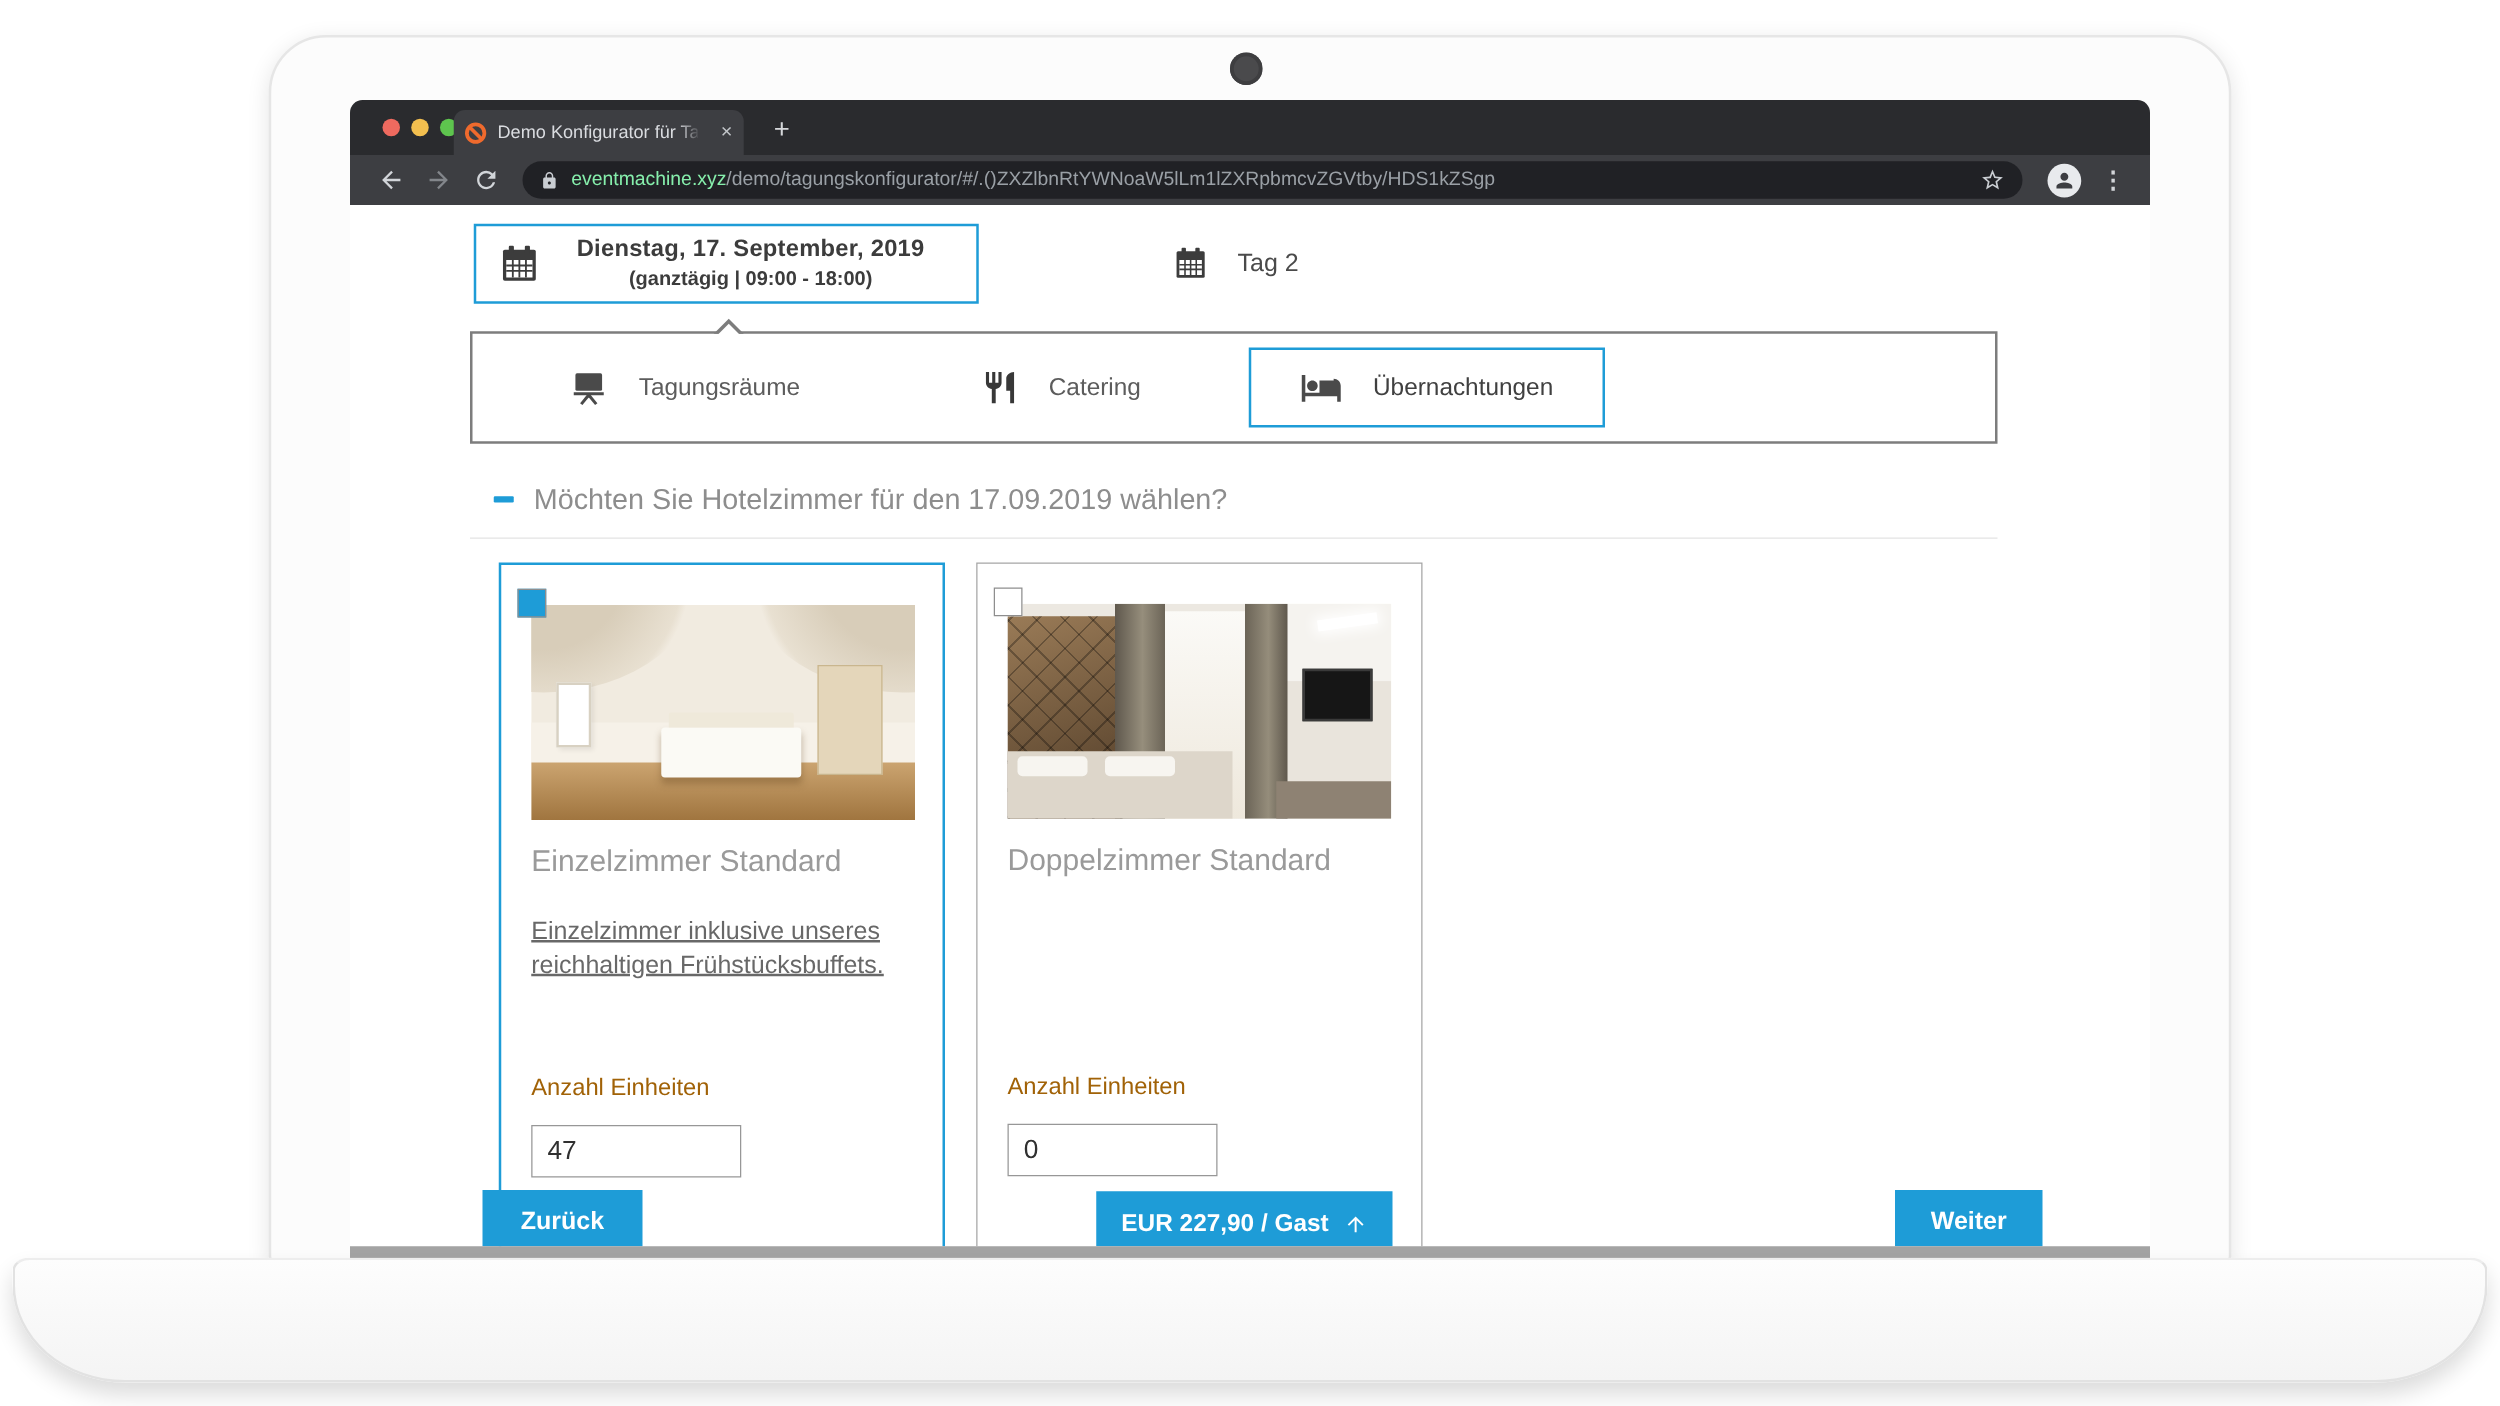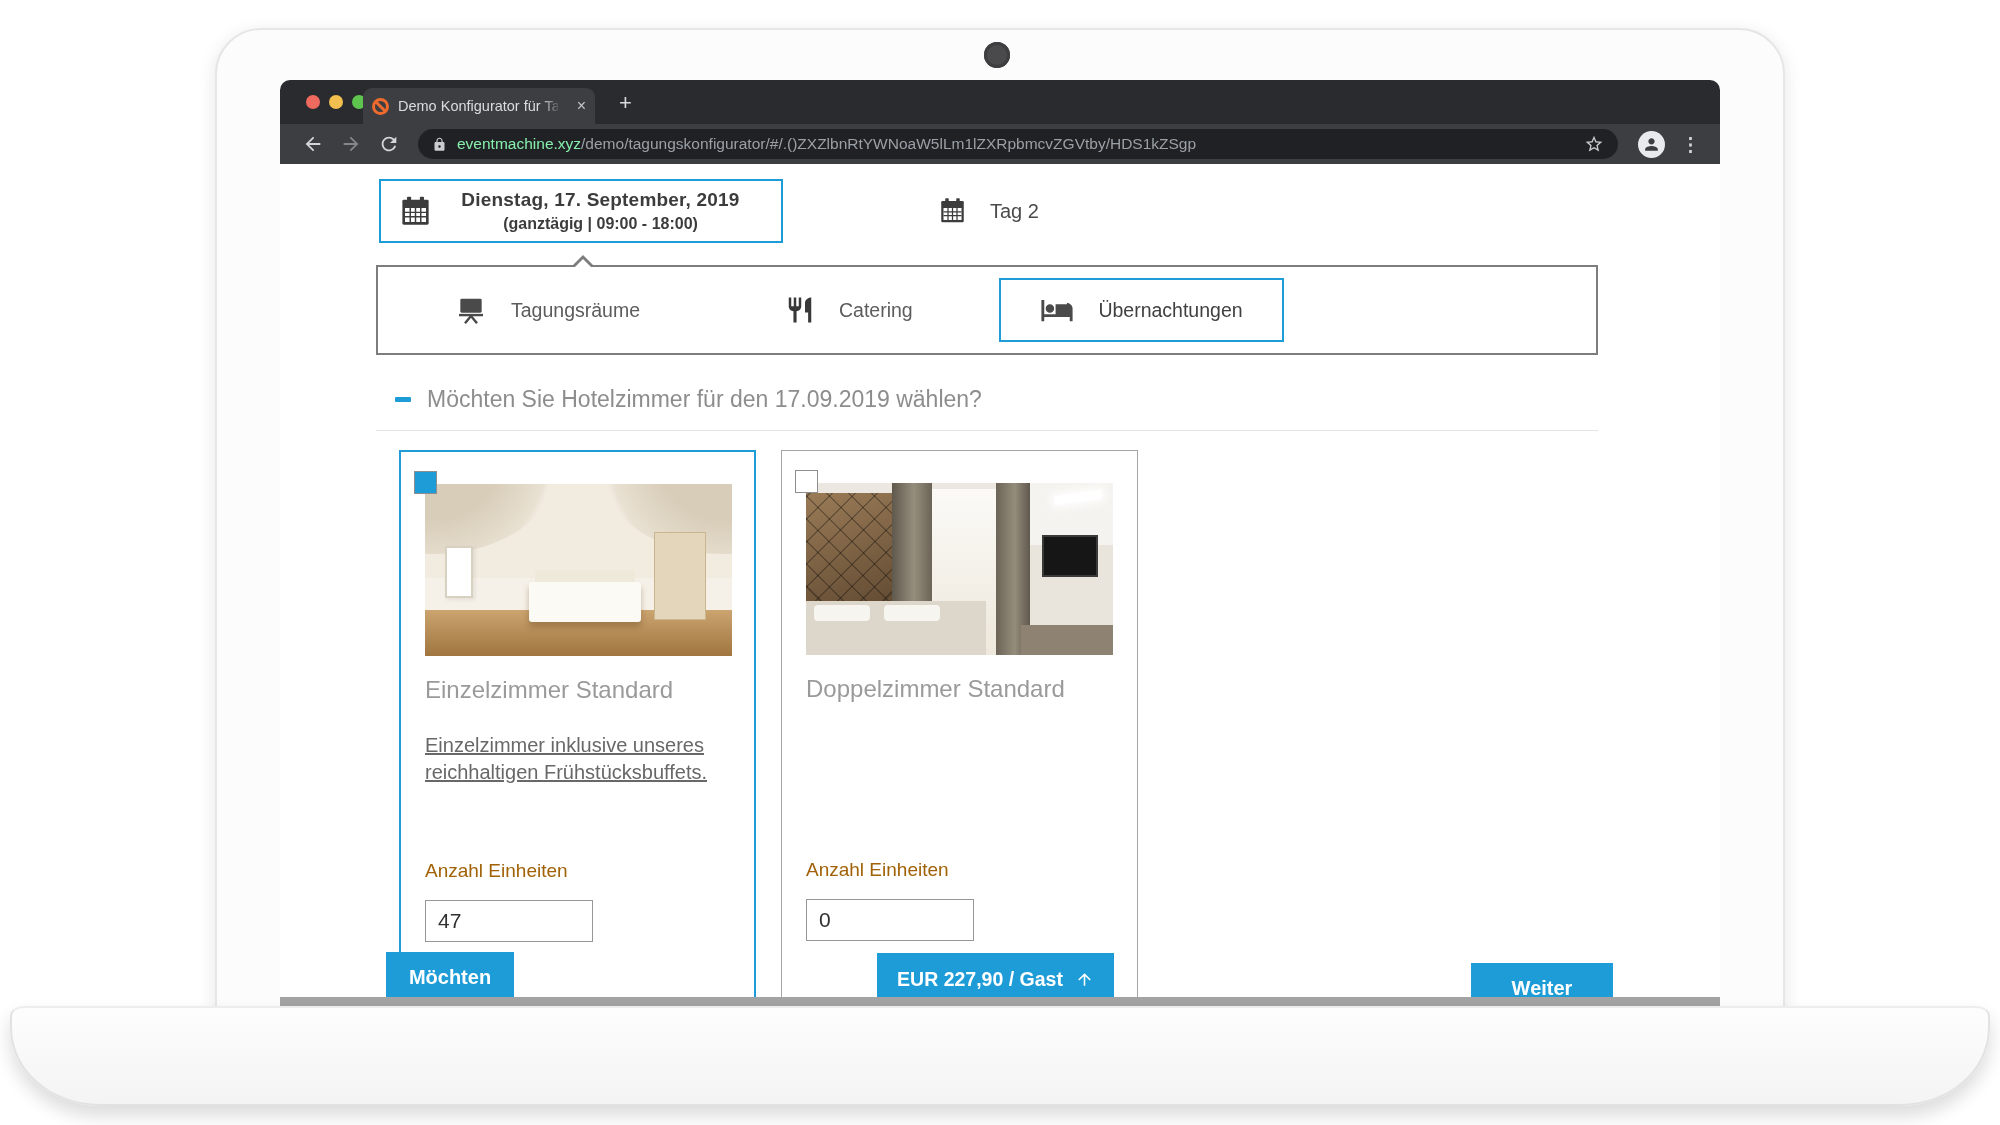--- a/index.html
+++ b/index.html
@@ -98,21 +98,21 @@
                line-height:27px; color:#686868;text-decoration:underline; }
   .qty-label { position:absolute; left:24px; top:408px; font-size:19px; color:#a16207; }
   .qty-input { position:absolute; left:24px; top:448px; width:168px; height:42px;
                border:1px solid #979797; border-radius:0; font-size:21px; color:#303030;
                padding-left:12px; font-family:"Liberation Sans",sans-serif; background:#fff; }
 
   .btn { position:absolute; background:#1e9cd7; color:#fff; border:none; display:flex;
          align-items:center; justify-content:center; font-size:20px; font-weight:600;
          font-family:"Liberation Sans",sans-serif; cursor:pointer; }
   .btn-back { left:106px; top:788px; width:128px; height:50px; }
-  .btn-next { left:1191px; top:788px; width:142px; height:50px;margin-top:11px; }
+  .btn-next { left:1236px; top:788px; width:118px; height:50px; }
   .btn-price { left:95px; top:502px; width:237px; height:52px; gap:12px; font-size:19.5px; }
 
   
   .im { position:absolute; }
   .img1-base { inset:0; background:#f1ebe0; }
   .vault { width:260px; height:200px; border-radius:50%; background:radial-gradient(circle,#d8cdb9 40%,#e8e0d1 68%, transparent 72%); top:-130px; }
   .v-l { left:-120px; } .v-r { right:-120px; }
   .img1-wall { left:0; bottom:44px; width:100%; height:34px; background:#f6f1e8; }
   .img1-floor { left:0; bottom:0; width:100%; height:46px;
                 background:linear-gradient(#cba470,#a0753f); }
@@ -318,21 +318,21 @@
           <div class="qty-label">Anzahl Einheiten</div>
           <input class="qty-input" type="text" value="0" style="">
           <button class="btn btn-price">
             <span>EUR 227,90 / Gast</span>
             <svg width="19" height="19" viewBox="0 0 24 24">
               <path fill="#ffffff" d="M4 12l1.41 1.41L11 7.83V20h2V7.83l5.58 5.58L20 12l-8-8-8 8z"></path>
             </svg>
           </button>
         </div>
 
-        <button class="btn btn-back">Möchten</button>
+        <button class="btn btn-back">Zurück</button>
         <button class="btn btn-next">Weiter</button>
       </div>
 
       <div class="screen-strip"></div>
     </div>
   </div>
 
   <div class="base"></div>
 </div>
 

